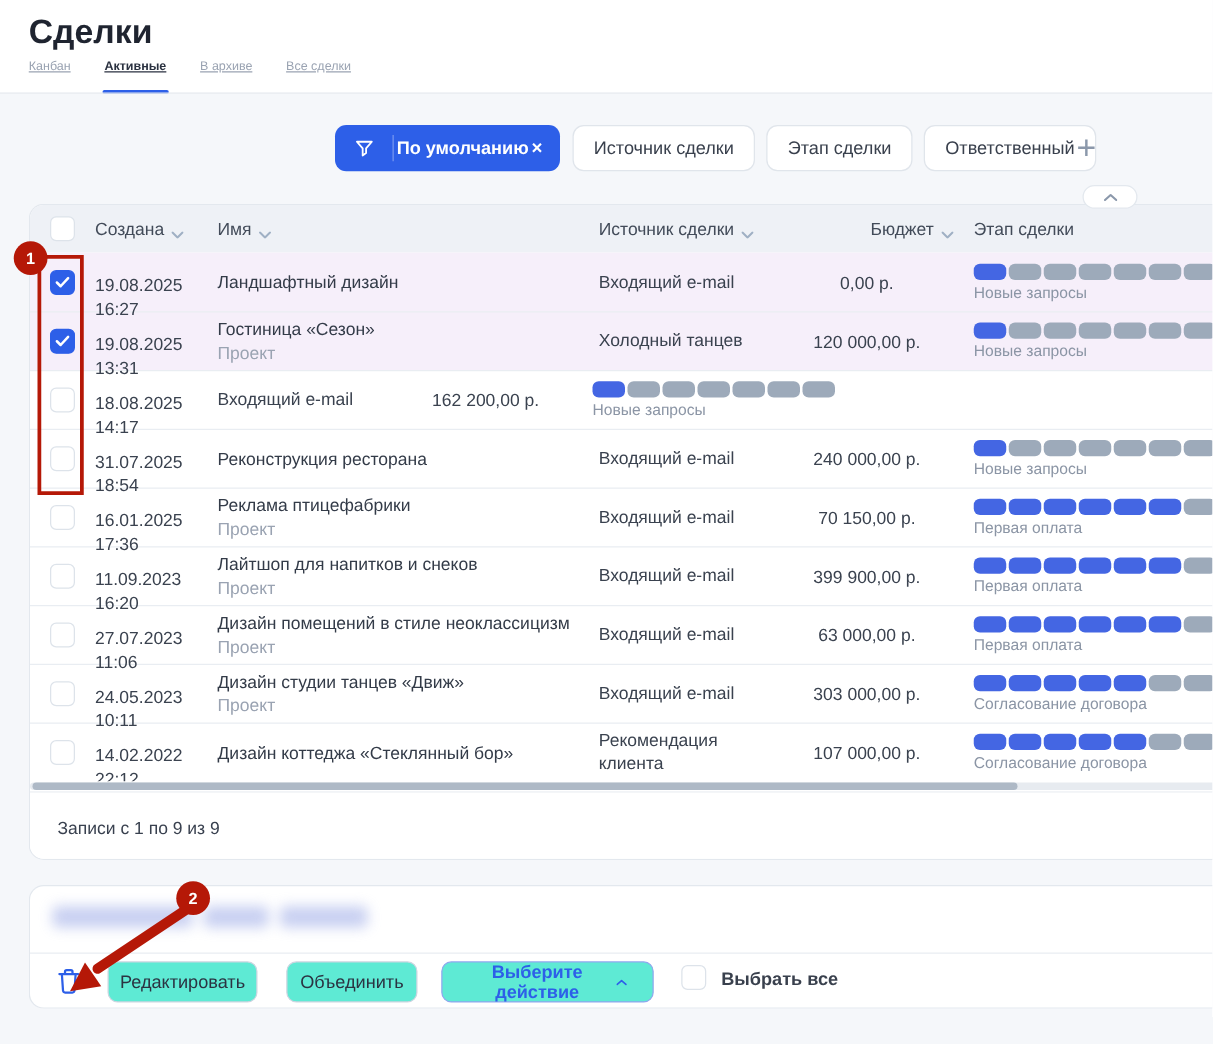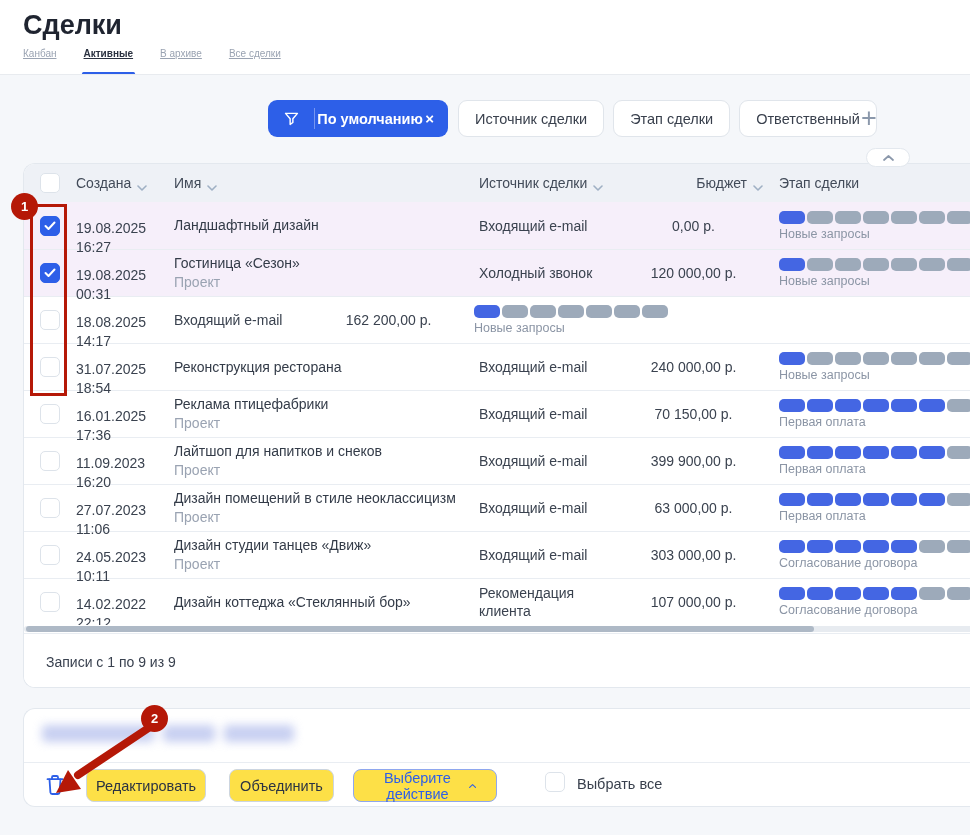--- a/index.html
+++ b/index.html
@@ -100,29 +100,29 @@
   .action-panel {
     position:absolute; top:708px; left:23px; width:977px; height:99px;
     background:#fff; border:1px solid #e3e8ee; border-right:none; border-radius:12px 0 0 12px;
   }
   .blur-zone { position:absolute; top:16px; left:18px; display:flex; gap:9px; filter:blur(5px); opacity:.65; }
   .blur-blob { height:17px; border-radius:4px; background:#aab6ea; }
   .panel-divider { position:absolute; top:53px; left:0; right:0; height:1px; background:#e9edf2; }
   .panel-row { position:absolute; top:54px; left:0; right:0; height:45px; display:flex; align-items:center; }
   .trash-btn { position:absolute; left:17px; top:8px; width:28px; height:28px; display:flex; align-items:center; justify-content:center; cursor:pointer; background:none; border:none; }
   .pbtn {
-    height:33px; background:#fde047; border:1px solid #ccd5e0; border-radius:8px;
+    height:33px; background:#5eead4; border:1px solid #ccd5e0; border-radius:8px;
     font-size:14.5px; color:#2b3342; font-family:inherit; cursor:pointer; padding:0 20px;
     display:flex; align-items:center; gap:8px; position:absolute; top:6px;
   }
   .pbtn.edit { left:62px; width:120px; justify-content:center; }
   .pbtn.merge { left:205px; width:105px; justify-content:center; }
-  .pbtn.choose { left:329px; width:144px; justify-content:center; border-color:#8fa7ee; color:#2d5fe8; font-weight:400; }
+  .pbtn.choose { left:329px; width:170px; justify-content:center; border-color:#8fa7ee; color:#2d5fe8; font-weight:700; }
   .selall-cb { position:absolute; left:521px; top:9px; }
-  .selall-label { position:absolute; left:553px; top:13px; font-size:14.5px; color:#39404d; }
+  .selall-label { position:absolute; left:553px; top:13px; font-size:14.5px; color:#39404d;font-weight:bold; }
 
   
   .anno-rect { position:absolute; left:30px; top:204px; width:37px; height:192px;
     border:3px solid #b51807; z-index:20; pointer-events:none; }
   .anno-badge { position:absolute; width:27px; height:27px; border-radius:50%; background:#b51807;
     color:#fff; font-size:13px; font-weight:700; display:flex; align-items:center; justify-content:center;
     z-index:22; }
   .badge-1 { left:11px; top:193px; }
   .badge-2 { left:141px; top:705px; }
   .anno-arrow { position:absolute; left:0; top:0; width:970px; height:835px; z-index:21; pointer-events:none; }
@@ -241,28 +241,28 @@
         <div class="trow hl">
     <div class="col-check">
       <span class="row-cb checked">
         <svg width="12" height="10" viewBox="0 0 12 10" fill="none">
                 <path d="M1.5 5l3 3 6-6.5" stroke="#fff" stroke-width="2" stroke-linecap="round" stroke-linejoin="round"></path>
               </svg>
       </span>
     </div>
     <div class="dcell col-date">
       <span class="d1">19.08.2025</span>
-      <span class="d2">00:31</span>
+      <span class="d2">13:31</span>
     </div>
     <div class="ncell col-name">
       <span class="nm">Гостиница «Сезон»</span>
       <span class="sub">Проект</span>
     </div>
     <div class="col-src">
-      <span class="src">Холодный звонок</span>
+      <span class="src">Холодный танцев</span>
     </div>
     <div class="col-bud">
       <span class="bud">120 000,00 р.</span>
     </div>
     <div class="col-stage stage-cell">
       <div class="segs">
               <div class="seg on"></div>
               <div class="seg"></div>
               <div class="seg"></div>
               <div class="seg"></div>

